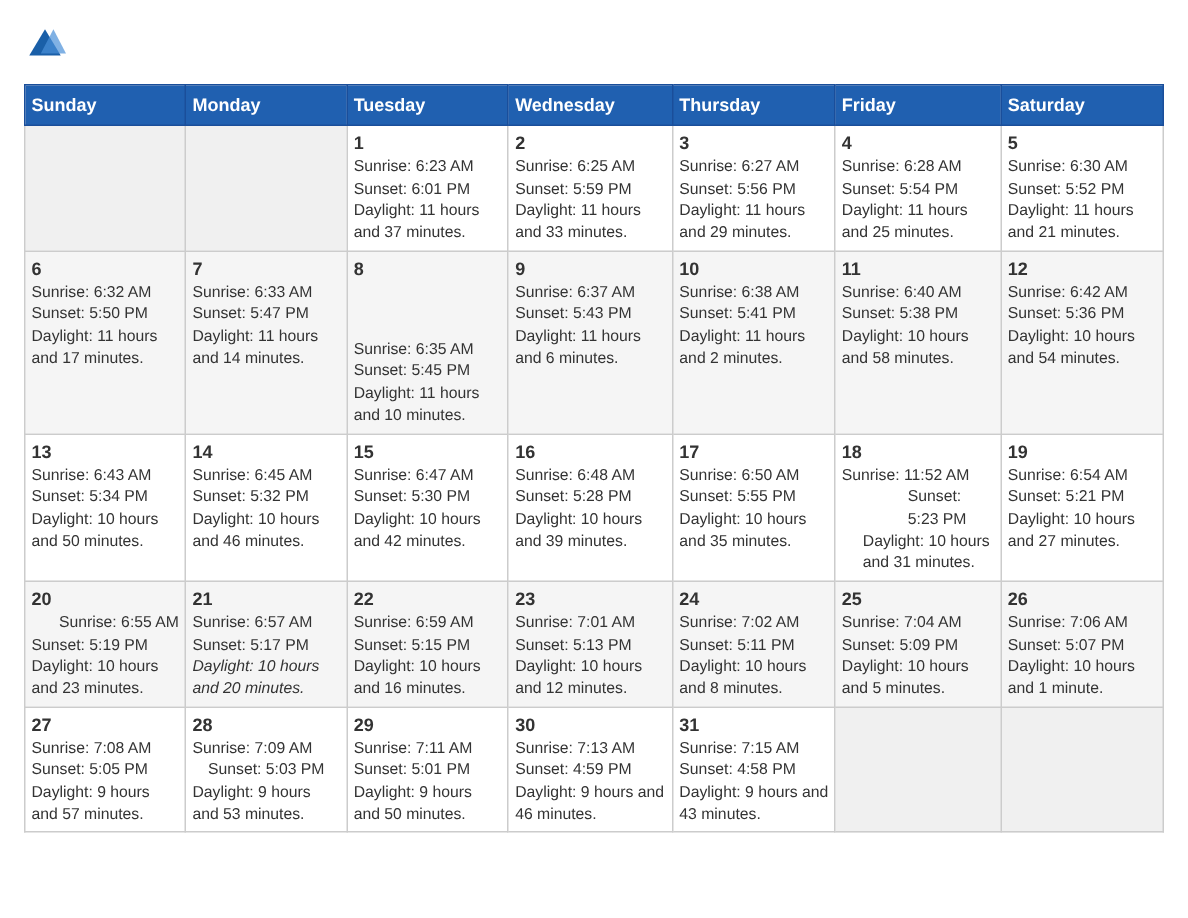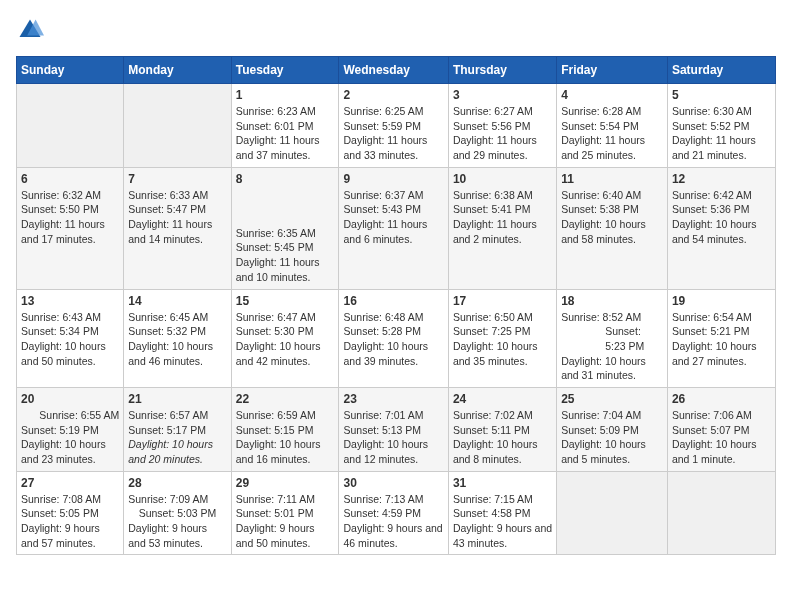--- a/index.html
+++ b/index.html
@@ -257,30 +257,30 @@
           <div class="day-info">
             <span style="display: block;">Sunrise: 6:48 AM</span>
             <span style="display: block;">Sunset: 5:28 PM</span>
             <span style="display: block;">Daylight: 10 hours and 39 minutes.</span>
           </div>
         </td>
         <td>
           <span class="day-number">17</span>
           <div class="day-info">
             <span style="display: block;">Sunrise: 6:50 AM</span>
-            <span style="display: block;">Sunset: 7:25 PM</span>
+            <span style="display: block;">Sunset: 5:55 PM</span>
             <span style="display: block;">Daylight: 10 hours and 35 minutes.</span>
           </div>
         </td>
         <td>
           <span class="day-number">18</span>
           <div class="day-info">
-            <span style="display: block;">Sunrise: 8:52 AM</span>
+            <span style="display: block;">Sunrise: 11:52 AM</span>
             <span style="display: block; margin-left: 44px;">Sunset: 5:23 PM</span>
-            <span style="display: block;">Daylight: 10 hours and 31 minutes.</span>
+            <span style="display: block; margin-left: 14px;">Daylight: 10 hours and 31 minutes.</span>
           </div>
         </td>
         <td>
           <span class="day-number">19</span>
           <div class="day-info">
             <span style="display: block;">Sunrise: 6:54 AM</span>
             <span style="display: block;">Sunset: 5:21 PM</span>
             <span style="display: block;">Daylight: 10 hours and 27 minutes.</span>
           </div>
         </td>

